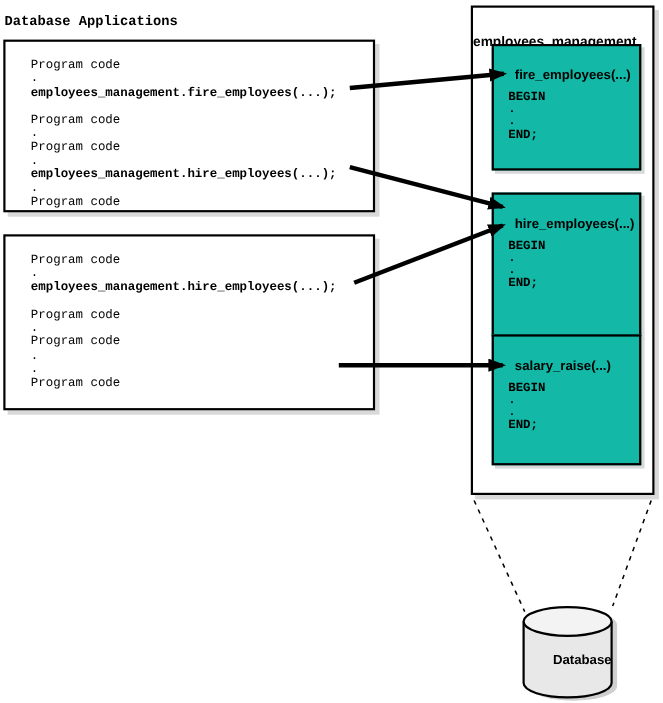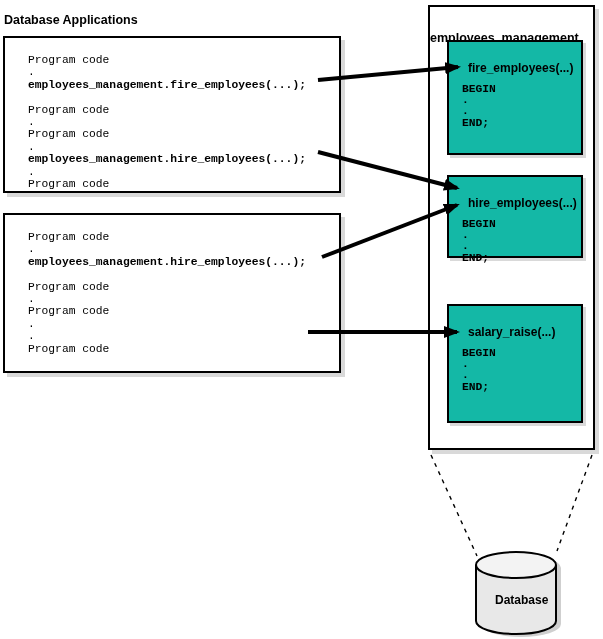--- a/index.html
+++ b/index.html
@@ -7,21 +7,21 @@
     --cylinder-body:#e8e8e8; --cylinder-top:#f3f3f3; --background:#ffffff;
   }
   *{margin:0;padding:0;box-sizing:border-box;}
   html,body{background:#fff;}
   body{font-family:"Liberation Sans",sans-serif;color:#000;}
   #canvas{
     position:relative;width:603px;height:639px;background:var(--background);
     overflow:hidden;
   }
   .hdr-label{
-    position:absolute;font-size:12.5px;font-weight:bold;letter-spacing:0;
+    position:absolute;font-size:12.5px;font-weight:bold;letter-spacing:0;font-family:Liberation Mono, monospace;
   }
   .box{
     position:absolute;background:#fff;border:2px solid var(--box-border);
     box-shadow:4px 4px 0 var(--box-shadow);
   }
   .code{
     font-family:"Liberation Mono","DejaVu Sans Mono",monospace;
     font-size:11.3px;line-height:12.4px;white-space:pre;
   }
   .code .b{font-weight:bold;}
@@ -34,21 +34,21 @@
     position:absolute;background:#14b8a6;border:2px solid var(--box-border);
     box-shadow:3px 3px 0 var(--box-shadow);
   }
   .proc-name{
     font-size:12px;font-weight:bold;margin:19px 0 0 19px;line-height:14px;
     white-space:nowrap;
   }
   .proc-body{margin:9px 0 0 13px;line-height:11.2px;}
   #connector-layer{position:absolute;left:0;top:0;pointer-events:none;}
   .db-label{
-    position:absolute;font-size:12px;font-weight:bold;text-align:left;padding-left:19px;
+    position:absolute;font-size:12px;font-weight:bold;text-align:right;
   }
 </style>
 </head>
 <body>
 
 <div id="canvas">
 
   <div class="hdr-label" style="left:4px;top:13px;">Database Applications</div>
 
   <div id="app-box-1" class="box" style="left:3px;top:36px;width:338px;height:157px;">
@@ -61,21 +61,21 @@
 
   <div id="pkg-box" class="box" style="left:428px;top:5px;width:167px;height:445px;">
     <div class="pkg-title">employees_management</div>
   </div>
 
   <div class="proc-box" style="left:447px;top:40px;width:136px;height:115px;">
     <div class="proc-name">fire_employees(...)</div>
     <div class="code proc-body"><div class="b">BEGIN</div><div class="b">.</div><div class="b">.</div><div class="b">END;</div></div>
   </div>
 
-  <div class="proc-box" style="left:447px;top:175px;width:136px;height:83px;">
+  <div class="proc-box" style="left:447px;top:175px;width:136px;height:131px;">
     <div class="proc-name">hire_employees(...)</div>
     <div class="code proc-body"><div class="b">BEGIN</div><div class="b">.</div><div class="b">.</div><div class="b">END;</div></div>
   </div>
 
   <div class="proc-box" style="left:447px;top:304px;width:136px;height:119px;">
     <div class="proc-name">salary_raise(...)</div>
     <div class="code proc-body"><div class="b">BEGIN</div><div class="b">.</div><div class="b">.</div><div class="b">END;</div></div>
   </div>
 
   <svg id="connector-layer" width="603" height="639" viewBox="0 0 603 639">

